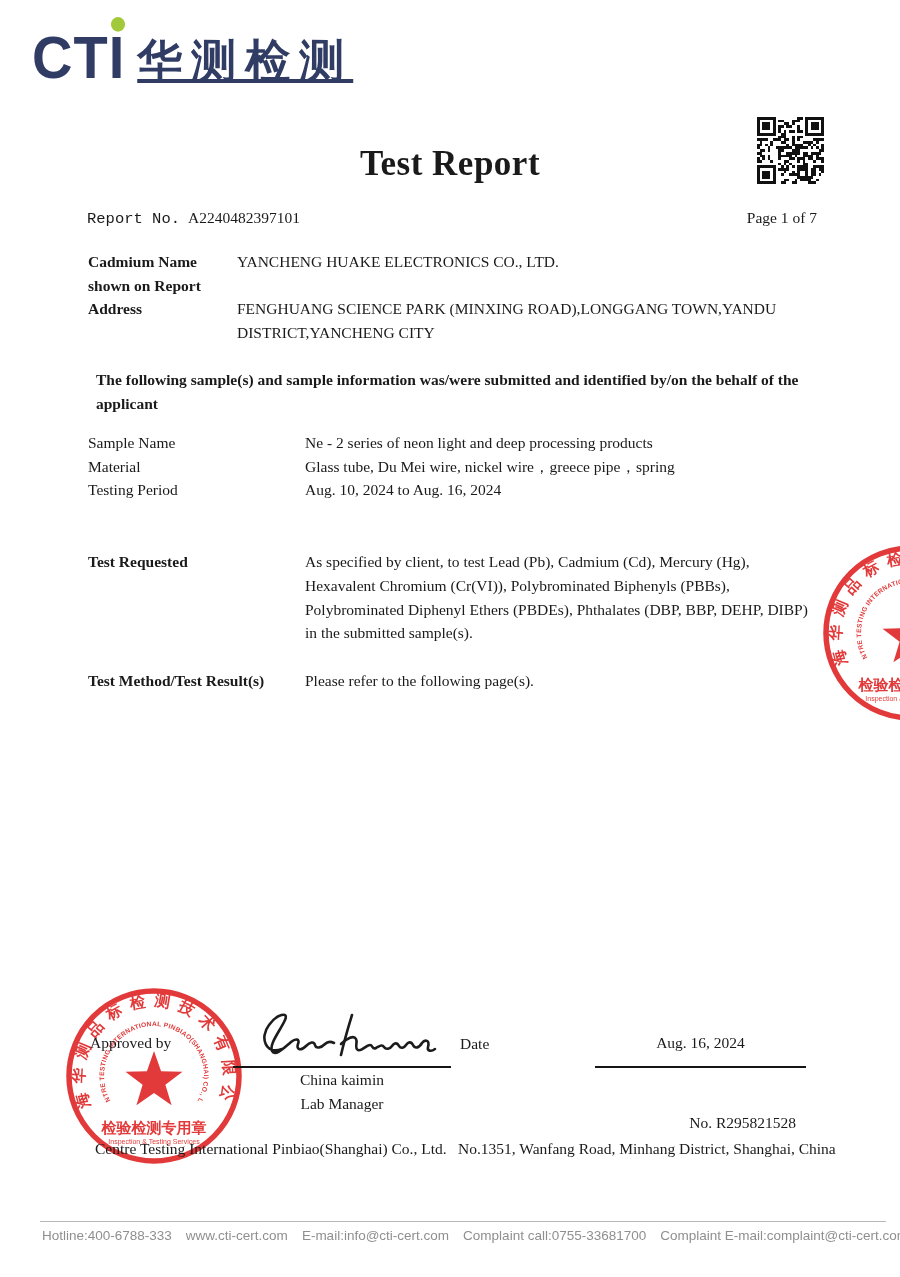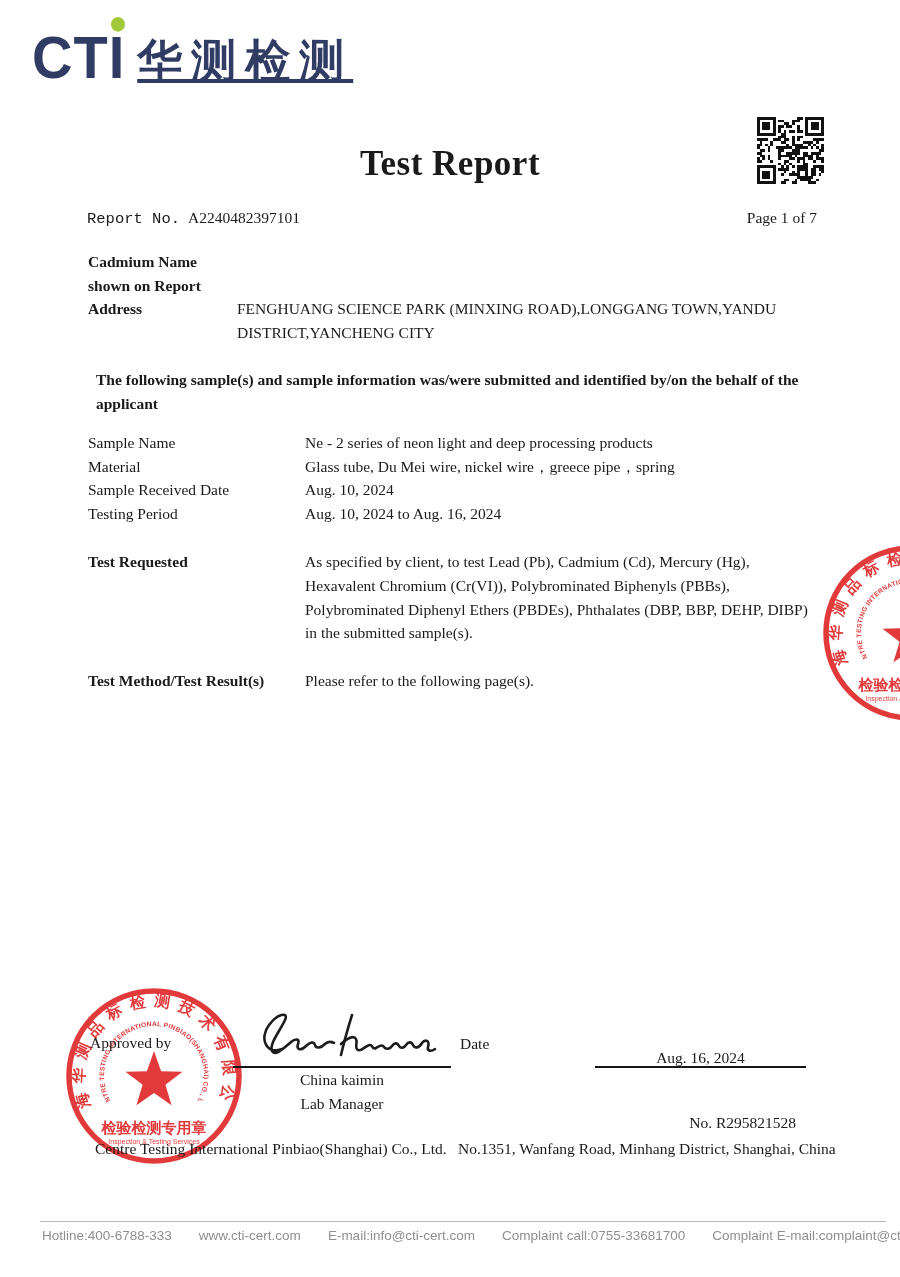--- a/index.html
+++ b/index.html
@@ -50,29 +50,29 @@
   .stamp-fill{fill:var(--red);}
 
   
   .approved-by{position:absolute;left:90px;top:1034px;font-size:15.5px;}
   .sig-svg{position:absolute;left:246px;top:1008px;width:205px;height:58px;}
   .sig-svg path{fill:none;stroke:#1c1c1c;stroke-width:2.6;stroke-linecap:round;stroke-linejoin:round;}
   .sig-line{position:absolute;left:233px;top:1066px;width:218px;border-top:2px solid #151515;}
   .signer-name{position:absolute;left:233px;top:1071px;width:218px;text-align:center;font-size:15.5px;}
   .signer-title{position:absolute;left:233px;top:1095px;width:218px;text-align:center;font-size:15.5px;}
   .date-label{position:absolute;left:460px;top:1035px;font-size:15.5px;}
-  .date-value{position:absolute;left:595px;top:1034px;width:211px;text-align:center;font-size:15.5px;margin-top:15px;}
+  .date-value{position:absolute;left:595px;top:1034px;width:211px;text-align:center;font-size:15.5px;}
   .date-line{position:absolute;left:595px;top:1066px;width:211px;border-top:2px solid #151515;}
   .report-ref{position:absolute;left:596px;top:1114px;width:200px;text-align:right;font-size:15.5px;}
   .bottom-company{position:absolute;left:95px;top:1140px;font-size:15.5px;}
   .bottom-address{position:absolute;left:458px;top:1140px;font-size:15.5px;}
 
   
   .footer-line{position:absolute;left:40px;right:14px;top:1221px;border-top:1px solid #b8b8b8;}
-  .footer{position:absolute;left:42px;top:1228px;width:856px;display:flex;gap:27px;
+  .footer{position:absolute;left:42px;top:1228px;width:856px;display:flex;gap:14px;
           font-family:"Liberation Sans",sans-serif;font-size:13.5px;color:var(--gray);white-space:nowrap;}
 </style>
 </head>
 <body>
 
 <svg width="0" height="0" style="position:absolute" aria-hidden="true">
   <defs>
     <g id="stamp-art">
       <circle cx="90" cy="90" r="85" fill="none" class="stamp-stroke" stroke-width="5.5"></circle>
       <path id="arc-outer" d="M 29.4 125 A 70 70 0 1 1 150.6 125" fill="none"></path>
@@ -109,41 +109,38 @@
 
   <div class="report-row">
     <span class="report-no-label">Report No.</span>
     <span>A2240482397101</span>
     <span class="page-label">Page 1 of 7</span>
   </div>
 
   <div class="info-block">
     <div class="info-row">
       <div class="info-label">Cadmium Name shown on Report</div>
+      <div>YANCHENG HUAKE ELECTRONICS CO., LTD.</div>
     </div>
     <div class="info-row">
       <div class="info-label">Address</div>
       <div>FENGHUANG SCIENCE PARK (MINXING ROAD),LONGGANG TOWN,YANDU DISTRICT,YANCHENG CITY</div>
     </div>
   </div>
 
   <div class="statement">The following sample(s) and sample information was/were submitted and identified by/on the behalf of the applicant</div>
 
   <div class="samples">
     <div class="sample-row">
       <div>Sample Name</div>
       <div>Ne - 2 series of neon light and deep processing products</div>
     </div>
     <div class="sample-row">
       <div>Material</div>
       <div>Glass tube, Du Mei wire, nickel wire，greece pipe，spring</div>
-    </div>
-    <div class="sample-row">
-      <div>Sample Received Date</div>
-      <div>Aug. 10, 2024</div>
     </div>
     <div class="sample-row">
       <div>Testing Period</div>
       <div>Aug. 10, 2024 to Aug. 16, 2024</div>
     </div>
   </div>
 
   <div class="block-grid test-requested">
     <div class="block-label">Test Requested</div>
     <div>As specified by client, to test Lead (Pb), Cadmium (Cd), Mercury (Hg), Hexavalent Chromium (Cr(VI)), Polybrominated Biphenyls (PBBs), Polybrominated Diphenyl Ethers (PBDEs), Phthalates (DBP, BBP, DEHP, DIBP) in the submitted sample(s).</div>

